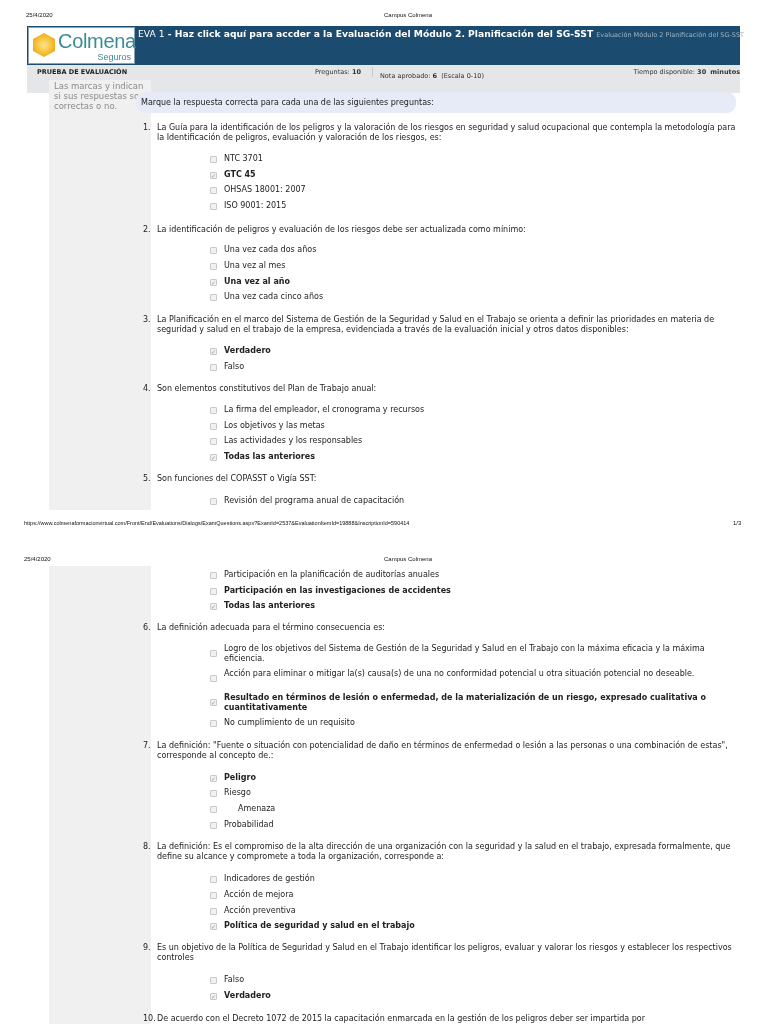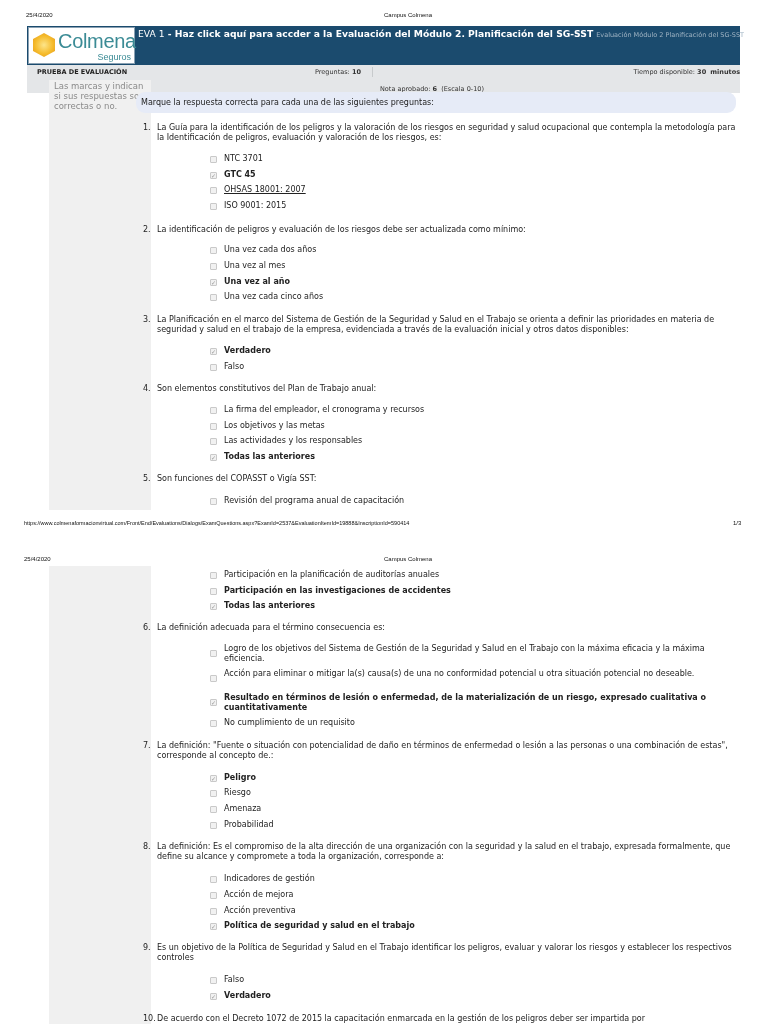--- a/index.html
+++ b/index.html
@@ -39,21 +39,21 @@
     }
     .header-title .eva { font-weight: normal; }
     .header-title .sub { font-weight: normal; color: #9fb3c3; font-size: 6.5px; margin-left: 3px; }
     .infobar {
       position: absolute; left: 27px; top: 65px; width: 713px; height: 28px;
       background: #e4e6e8; font-size: 6.5px; color: #333;
     }
     .infobar .pe { position: absolute; left: 10px; top: 3px; font-weight: bold; color: #222; }
     .infobar .preg { position: absolute; left: 288px; top: 3px; }
     .infobar .sep { position: absolute; left: 345px; top: 2px; width: 1px; height: 10px; background: #c7cacc; }
-    .infobar .nota { position: absolute; left: 353px; top: 20px; text-align: center; }
+    .infobar .nota { position: absolute; left: 353px; top: 7px; text-align: center; }
     .infobar .tiempo { position: absolute; right: 0px; top: 3px; }
     .sidebar {
       position: absolute; left: 27px; width: 102px; background: #f0f0f0; margin-left: 22px;
     }
     .sidebar-text {
       position: absolute; left: 5px; top: 1px; font-size: 8.5px; color: #8a8a8a; line-height: 10px;
       width: 92px;
     }
     .instr {
       position: absolute; left: 136px; top: 92px; width: 600px; height: 21px;
@@ -113,21 +113,21 @@
   <span class="txt">La Guía para la identificación de los peligros y la valoración de los riesgos en seguridad y salud ocupacional que contempla la metodología para la Identificación de peligros, evaluación y valoración de los riesgos, es:</span>
 </div>
 <div class="opt" style="top:154px;">
     <span class="cb"></span>
     <span class="lbl">NTC 3701</span>
   </div>
 <div class="opt bold" style="top:170px;">
     <span class="cb">✓</span>
     <span class="lbl">GTC 45</span>
   </div>
-<div class="opt" style="top:185px;text-decoration:underline;">
+<div class="opt" style="top:185px;">
     <span class="cb"></span>
     <span class="lbl">OHSAS 18001: 2007</span>
   </div>
 <div class="opt" style="top:201px;">
     <span class="cb"></span>
     <span class="lbl">ISO 9001: 2015</span>
   </div>
 
 <div class="q" style="top:225px;">
   <span class="num">2.</span>
@@ -240,21 +240,21 @@
   <span class="txt">La definición: "Fuente o situación con potencialidad de daño en términos de enfermedad o lesión a las personas o una combinación de estas", corresponde al concepto de.:</span>
 </div>
 <div class="opt bold" style="top:773px;">
     <span class="cb">✓</span>
     <span class="lbl">Peligro</span>
   </div>
 <div class="opt" style="top:788px;">
     <span class="cb"></span>
     <span class="lbl">Riesgo</span>
   </div>
-<div class="opt" style="top:804px;">
+<div class="opt" style="top:804px;padding-left:14px;">
     <span class="cb"></span>
     <span class="lbl">Amenaza</span>
   </div>
 <div class="opt" style="top:820px;">
     <span class="cb"></span>
     <span class="lbl">Probabilidad</span>
   </div>
 
 <div class="q" style="top:842px;">
   <span class="num">8.</span>

